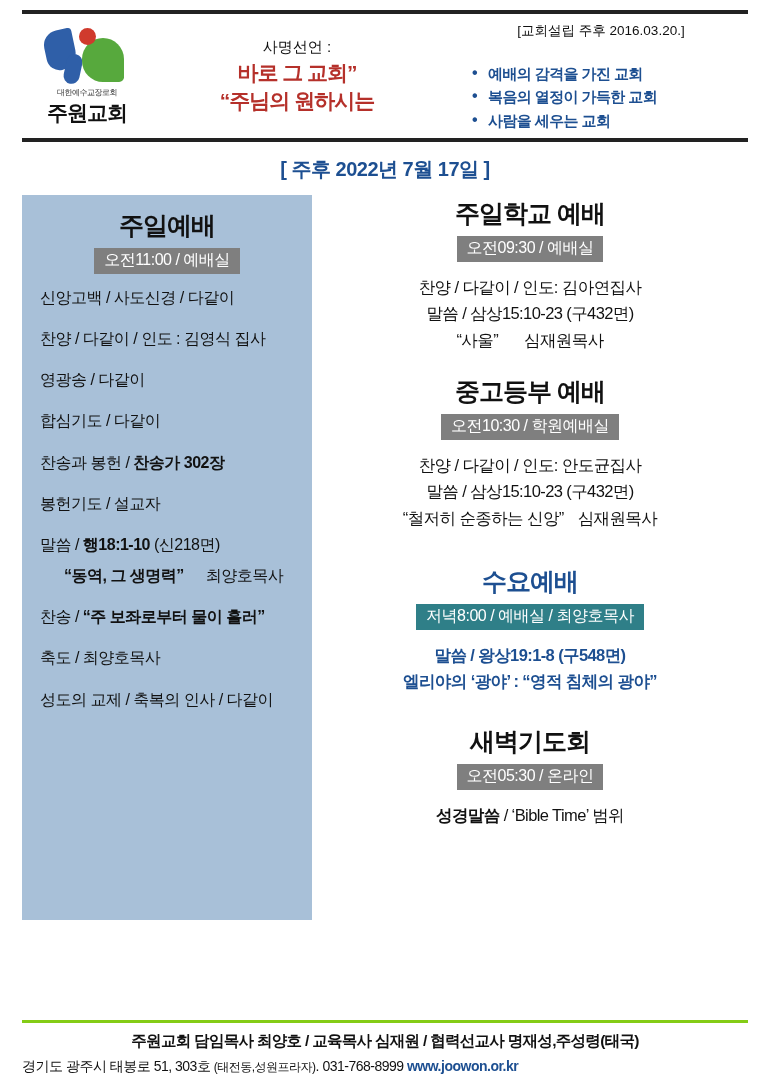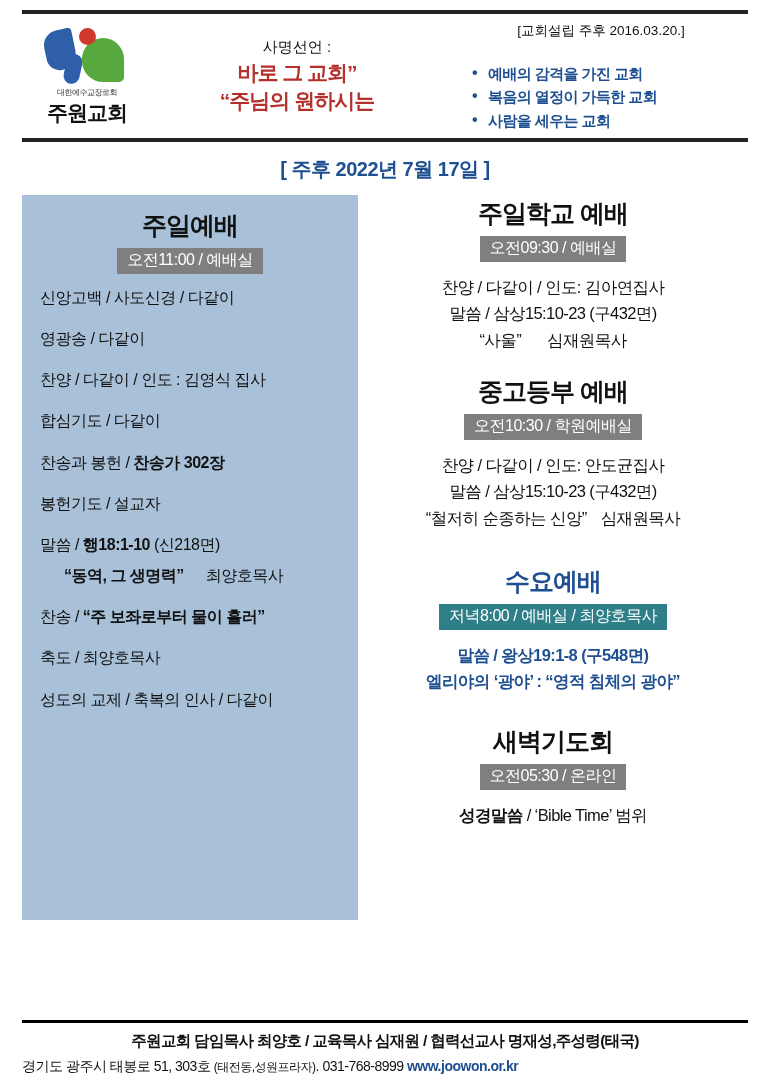--- a/index.html
+++ b/index.html
@@ -86,21 +86,21 @@
     font-size: 20px; font-weight: bold; color:#1d4f91;
     margin-top: 14px; letter-spacing:-0.5px;
   }
 
   
   .content {
     display:flex;
     margin: 12px 22px 0 22px;
   }
   .col-left {
-    width: 336px;
+    width: 290px;
     background: #a8c0d8;
     padding: 12px 16px 18px 16px;
     min-height: 725px;
   }
   .col-right {
     flex:1;
   }
 
   .sec-title {
     text-align:center;
@@ -126,21 +126,21 @@
   .item b { font-weight:bold; }
   .item .indent { display:inline-block; margin-left: 24px; }
   .col-right .rblock { margin-bottom: 22px; }
   .col-right .ln { font-size: 16.5px; letter-spacing:-0.6px; line-height:1.6; text-align:center; }
   .col-right .ln.blue { color:#1d4f91; font-weight:bold; }
   .quote { letter-spacing:-0.5px; }
 
   
   .footer {
     position:absolute; left:22px; right:22px; bottom: 12px;
-    border-top: 3px solid #000000;
+    border-top: 3px solid #84cc16;
     padding-top: 8px;
   }
   .footer-line1 {
     font-size: 15.5px; font-weight:bold; color:#111; text-align:center; letter-spacing:-0.7px;
     margin-bottom: 6px;
   }
   .footer-line2 {
     font-size: 14px; color:#111; text-align:left; letter-spacing:-0.5px;
   }
   .footer-line2 .small { font-size: 12px; }
@@ -182,22 +182,22 @@
 
 <div class="content">
 
   <div class="col-left">
     <div class="sec-title">주일예배</div>
     <div class="sub-bar">
       <span>오전11:00 / 예배실</span>
     </div>
 
     <div class="item">신앙고백 / 사도신경 / 다같이</div>
+    <div class="item">찬양 / 다같이 / 인도 : 김영식 집사</div>
     <div class="item">영광송 / 다같이</div>
-    <div class="item">찬양 / 다같이 / 인도 : 김영식 집사</div>
     <div class="item">합심기도 / 다같이</div>
 
 
     <div class="item">
       <span>찬송과 봉헌 / </span><b>찬송가 302장</b>
     </div>
 
     <div class="item">봉헌기도 / 설교자</div>
 
     <div class="item">

